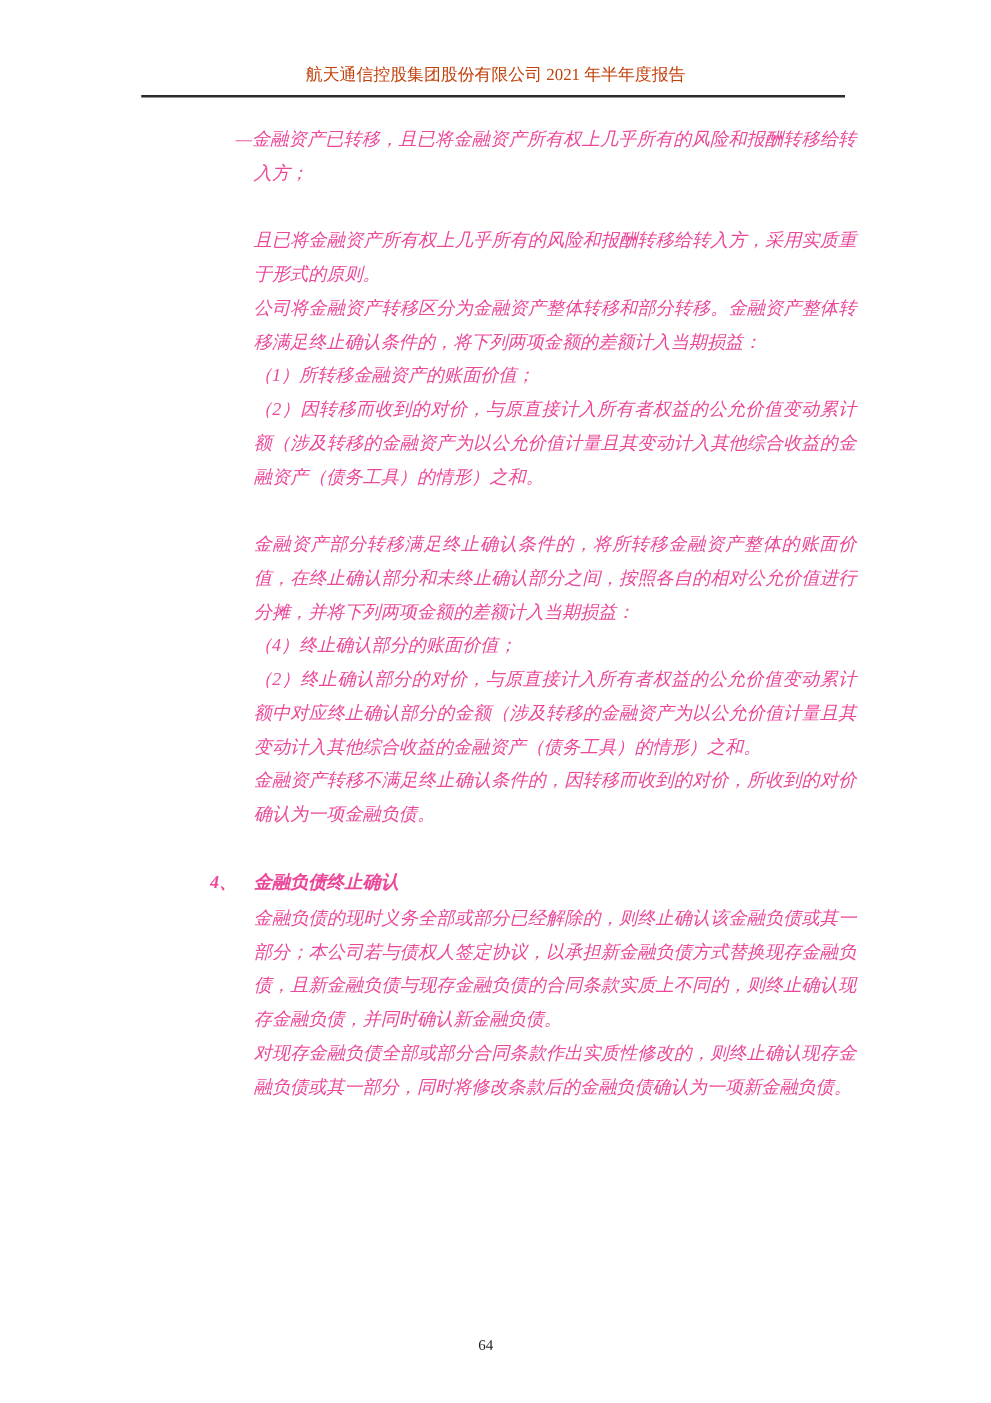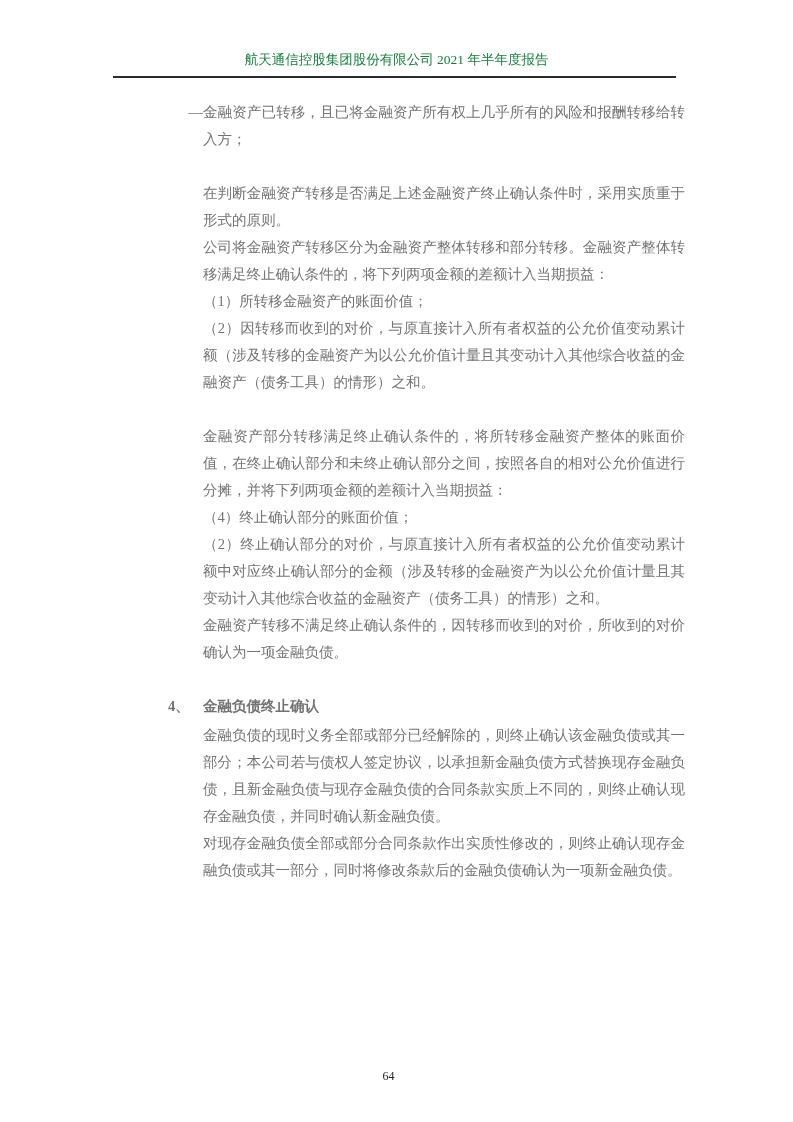--- a/index.html
+++ b/index.html
@@ -15,36 +15,37 @@
     font-family: "Liberation Serif", "DejaVu Serif", serif;
     color: #1a1a1a;
     overflow: hidden;
   }
   
   .header-title {
     padding-top: 51px;
     text-align: center;
     font-size: 13.5px;
     line-height: 18px;
-    color: #15803d;
+    color: #c2410c;
   }
   .header-rule {
     margin: 7px 117px 0 113px;
     border-top: 2px solid #2b2b2b;
     height: 0;
   }
   
   .content {
     margin: 21px 0 0 203px;
     width: 482px;
     font-size: 14.5px;
     line-height: 27px;
     text-align: justify;
     text-justify: inter-ideograph;
-    color: #737373;
+    color: #ec4899;
+    font-style: italic;
   }
   .content p {
     margin: 0;
     padding: 0;
   }
   .dash {
     text-indent: -14.5px;   
   }
   .gap {
     margin-top: 27px !important;  
@@ -75,21 +76,21 @@
 
 <div class="page">
 
   <div>
     <div class="header-title">航天通信控股集团股份有限公司 2021 年半年度报告</div>
     <div class="header-rule"></div>
   </div>
 
   <div class="content">
     <p class="dash">—金融资产已转移，且已将金融资产所有权上几乎所有的风险和报酬转移给转入方；</p>
-    <p class="gap">在判断金融资产转移是否满足上述金融资产终止确认条件时，采用实质重于形式的原则。</p>
+    <p class="gap">且已将金融资产所有权上几乎所有的风险和报酬转移给转入方，采用实质重于形式的原则。</p>
     <p>公司将金融资产转移区分为金融资产整体转移和部分转移。金融资产整体转移满足终止确认条件的，将下列两项金额的差额计入当期损益：</p>
     <p>（1）所转移金融资产的账面价值；</p>
     <p>（2）因转移而收到的对价，与原直接计入所有者权益的公允价值变动累计额（涉及转移的金融资产为以公允价值计量且其变动计入其他综合收益的金融资产（债务工具）的情形）之和。</p>
     <p class="gap">金融资产部分转移满足终止确认条件的，将所转移金融资产整体的账面价值，在终止确认部分和未终止确认部分之间，按照各自的相对公允价值进行分摊，并将下列两项金额的差额计入当期损益：</p>
     <p>（4）终止确认部分的账面价值；</p>
     <p>（2）终止确认部分的对价，与原直接计入所有者权益的公允价值变动累计额中对应终止确认部分的金额（涉及转移的金融资产为以公允价值计量且其变动计入其他综合收益的金融资产（债务工具）的情形）之和。</p>
     <p>金融资产转移不满足终止确认条件的，因转移而收到的对价，所收到的对价确认为一项金融负债。</p>
 
     <div class="section-heading">
       <span class="sec-num">4、</span><span class="sec-title">金融负债终止确认</span>

